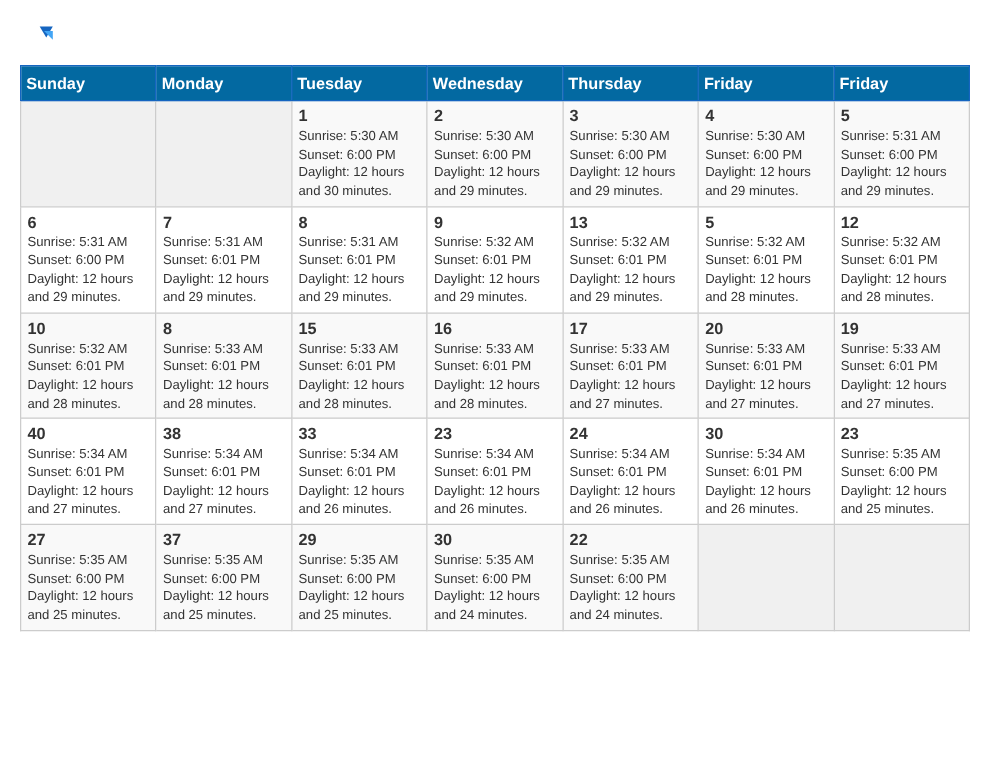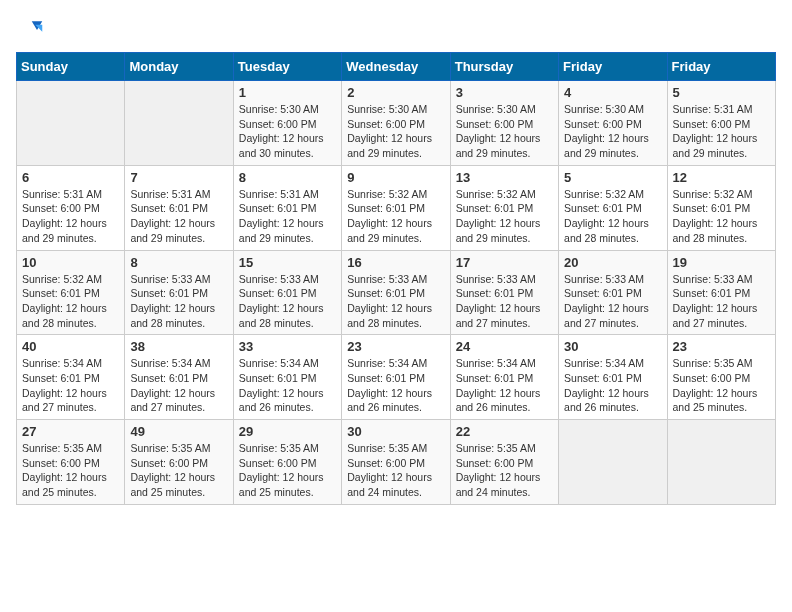--- a/index.html
+++ b/index.html
@@ -327,21 +327,21 @@
       </tr>
       <tr>
         <td>
           <span class="day-num">27</span>
           <div class="day-info" style="white-space: pre-line;">Sunrise: 5:35 AM
 Sunset: 6:00 PM
 Daylight: 12 hours
 and 25 minutes.</div>
         </td>
         <td>
-          <span class="day-num">49</span>
+          <span class="day-num">37</span>
           <div class="day-info" style="white-space: pre-line;">Sunrise: 5:35 AM
 Sunset: 6:00 PM
 Daylight: 12 hours
 and 25 minutes.</div>
         </td>
         <td>
           <span class="day-num">29</span>
           <div class="day-info" style="white-space: pre-line;">Sunrise: 5:35 AM
 Sunset: 6:00 PM
 Daylight: 12 hours

